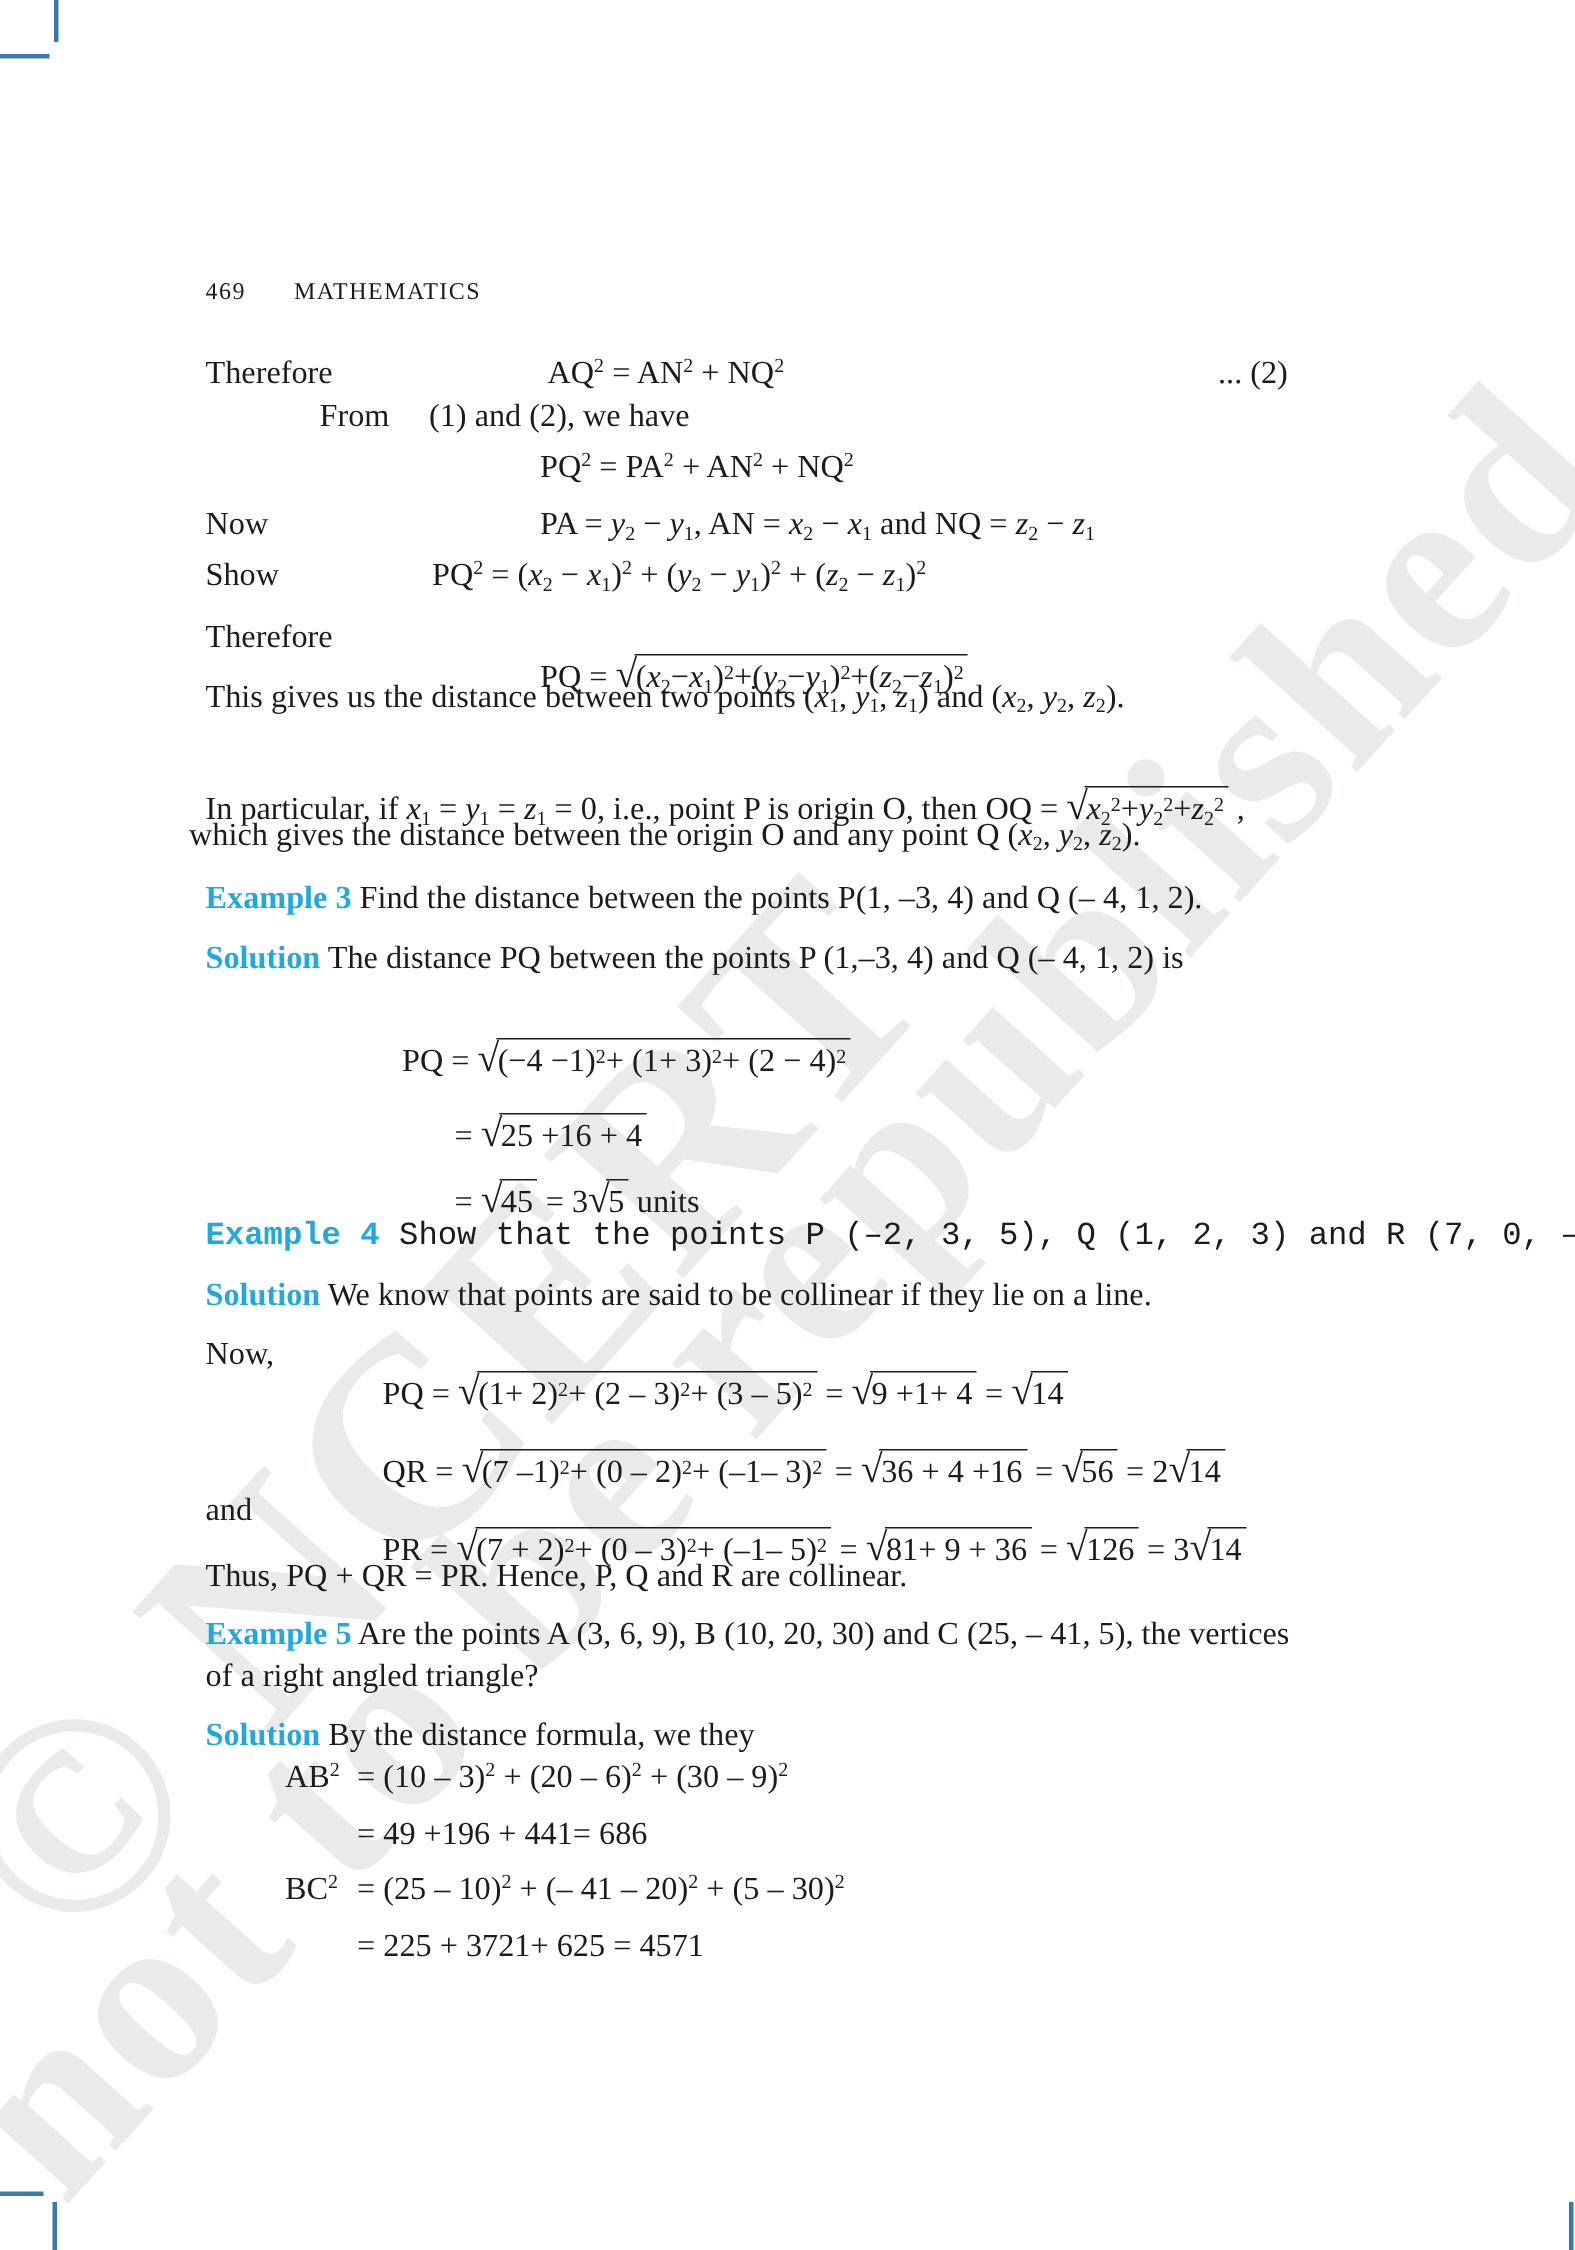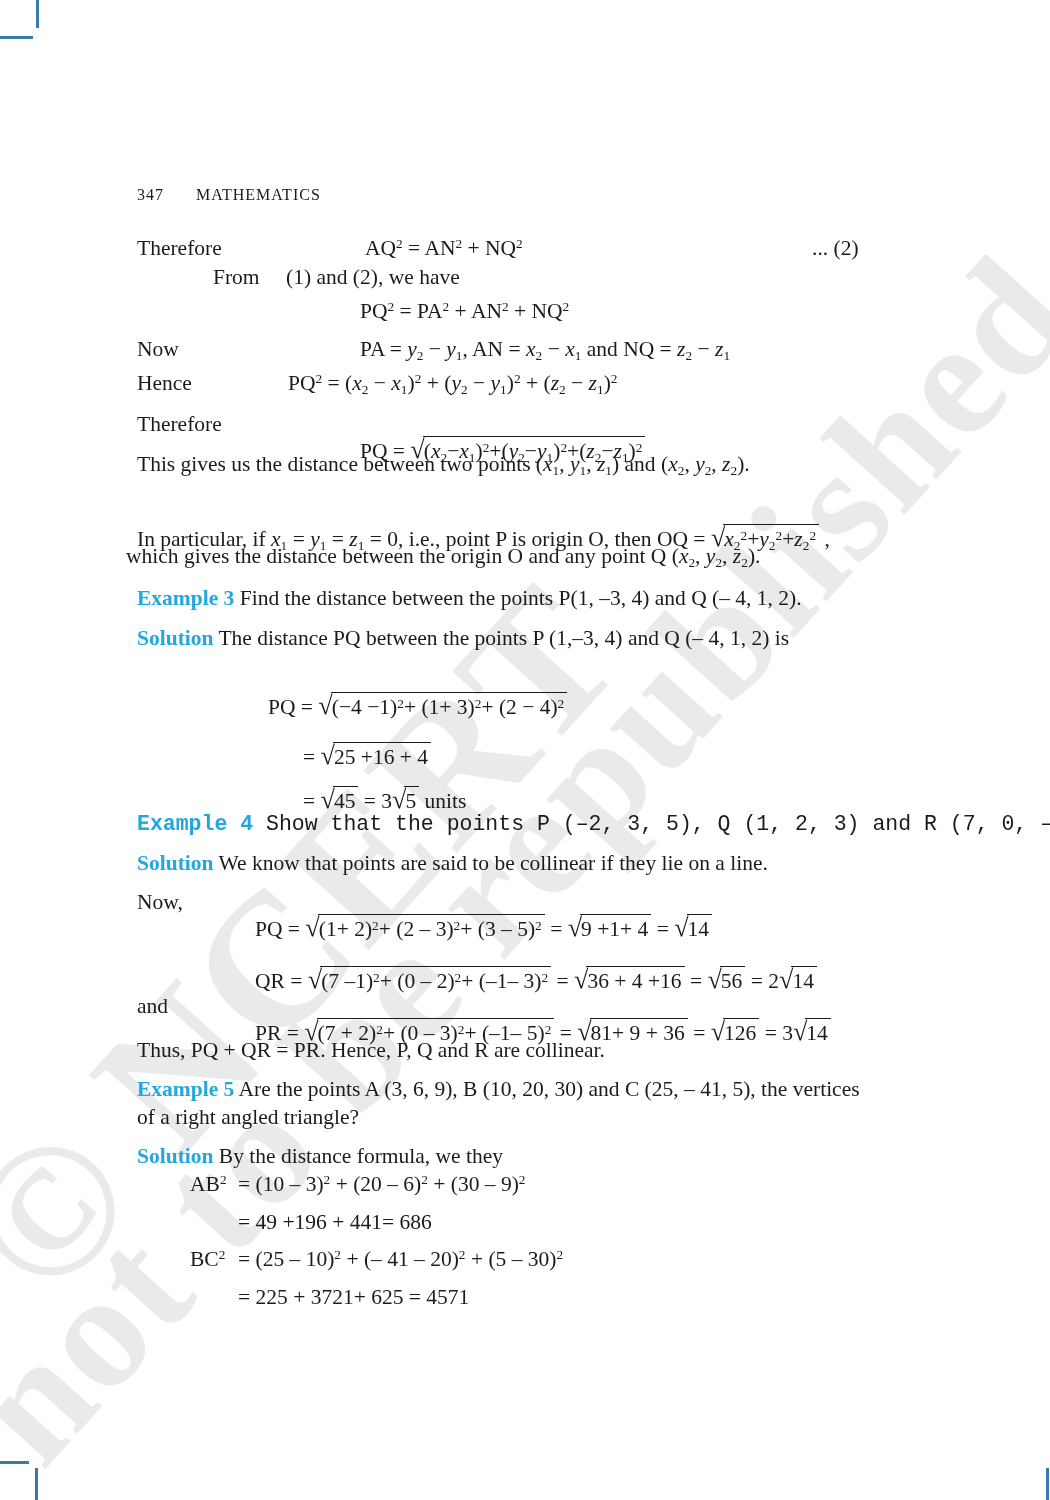--- a/index.html
+++ b/index.html
@@ -55,41 +55,41 @@
   <div class="wm wm2">not to be republished</div>
 
   <div class="cm cm-tl-v"></div>
   <div class="cm cm-tl-h"></div>
   <div class="cm cm-bl-h"></div>
   <div class="cm cm-bl-v"></div>
   <div class="cm cm-br-v"></div>
 
   <div class="content">
       <div class="row hdr" style="top: 186px;">
-        <span class="item" style="left: 137px;"><span>347</span></span>
+        <span class="item" style="left: 137px;"><span>469</span></span>
         <span class="item" style="left: 196px;"><span>MATHEMATICS</span></span>
       </div>
       <div class="row" style="top: 236px;">
         <span class="item" style="left: 137px;"><span>Therefore</span></span>
         <span class="item" style="left: 365px;"><span>AQ</span><sup>2</sup><span> = AN</span><sup>2</sup><span> + NQ</span><sup>2</sup></span>
         <span class="item" style="left: 812px;"><span>... (2)</span></span>
       </div>
       <div class="row" style="top: 265px;">
         <span class="item" style="left: 213px; text-align: center;"><span>From</span></span>
         <span class="item" style="left: 286px;"><span>(1) and (2), we have</span></span>
       </div>
       <div class="row" style="top: 299px;">
         <span class="item" style="left: 360px;"><span>PQ</span><sup>2</sup><span> = PA</span><sup>2</sup><span> + AN</span><sup>2</sup><span> + NQ</span><sup>2</sup></span>
       </div>
       <div class="row" style="top: 337px;">
         <span class="item" style="left: 137px;"><span>Now</span></span>
         <span class="item" style="left: 360px;"><span>PA = </span><span class="v">y</span><sub>2</sub><span> − </span><span class="v">y</span><sub>1</sub><span>, AN = </span><span class="v">x</span><sub>2</sub><span> − </span><span class="v">x</span><sub>1</sub><span> and NQ = </span><span class="v">z</span><sub>2</sub><span> − </span><span class="v">z</span><sub>1</sub></span>
       </div>
       <div class="row" style="top: 371px;">
-        <span class="item" style="left: 137px;"><span>Hence</span></span>
+        <span class="item" style="left: 137px;"><span>Show</span></span>
         <span class="item" style="left: 288px;"><span>PQ</span><sup>2</sup><span> = (</span><span class="v">x</span><sub>2</sub><span> − </span><span class="v">x</span><sub>1</sub><span>)</span><sup>2</sup><span> + (</span><span class="v">y</span><sub>2</sub><span> − </span><span class="v">y</span><sub>1</sub><span>)</span><sup>2</sup><span> + (</span><span class="v">z</span><sub>2</sub><span> − </span><span class="v">z</span><sub>1</sub><span>)</span><sup>2</sup></span>
       </div>
       <div class="row" style="top: 412px;">
         <span class="item" style="left: 137px;"><span>Therefore</span></span>
         <span class="item" style="left: 360px;"><span>PQ = </span><span class="sq"><span class="r">√</span><span class="rc"><span>(</span><span class="v">x</span><sub>2</sub><span>−</span><span class="v">x</span><sub>1</sub><span>)</span><sup>2</sup><span>+(</span><span class="v">y</span><sub>2</sub><span>−</span><span class="v">y</span><sub>1</sub><span>)</span><sup>2</sup><span>+(</span><span class="v">z</span><sub>2</sub><span>−</span><span class="v">z</span><sub>1</sub><span>)</span><sup>2</sup></span></span></span>
       </div>
       <div class="row" style="top: 452px;">
         <span class="item" style="left: 137px;"><span>This gives us the distance between two points (</span><span class="v">x</span><sub>1</sub><span>, </span><span class="v">y</span><sub>1</sub><span>, </span><span class="v">z</span><sub>1</sub><span>) and (</span><span class="v">x</span><sub>2</sub><span>, </span><span class="v">y</span><sub>2</sub><span>, </span><span class="v">z</span><sub>2</sub><span>).</span></span>
       </div>
       <div class="row" style="top: 500px;">

